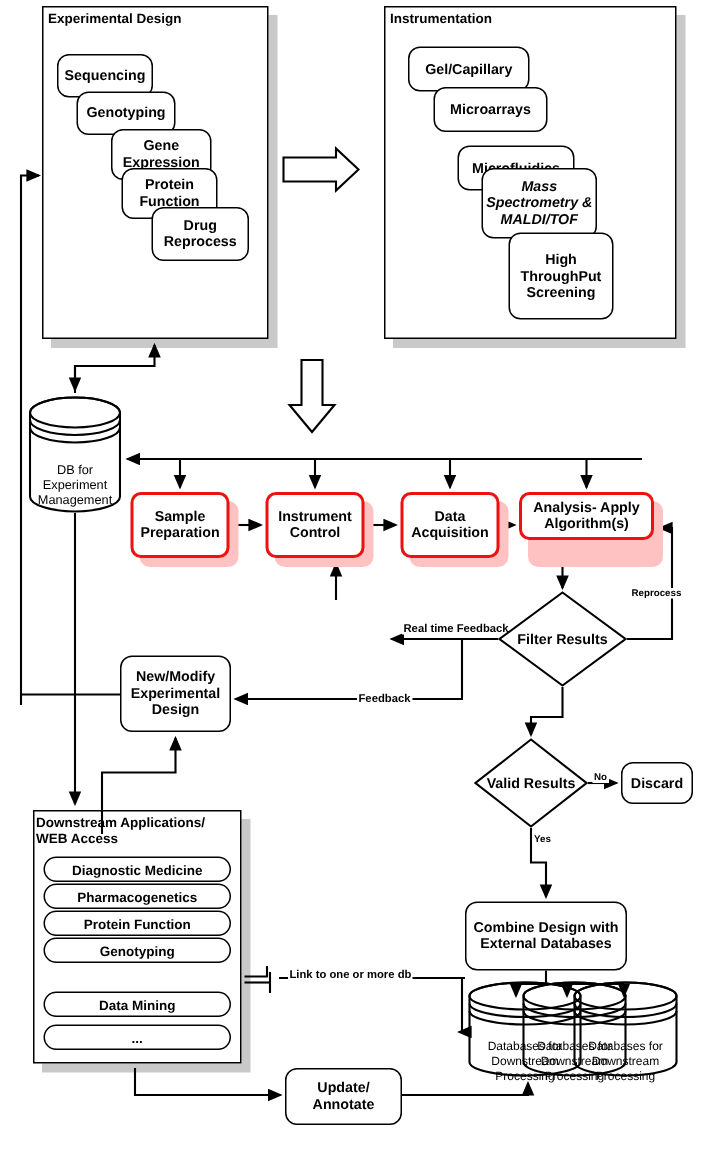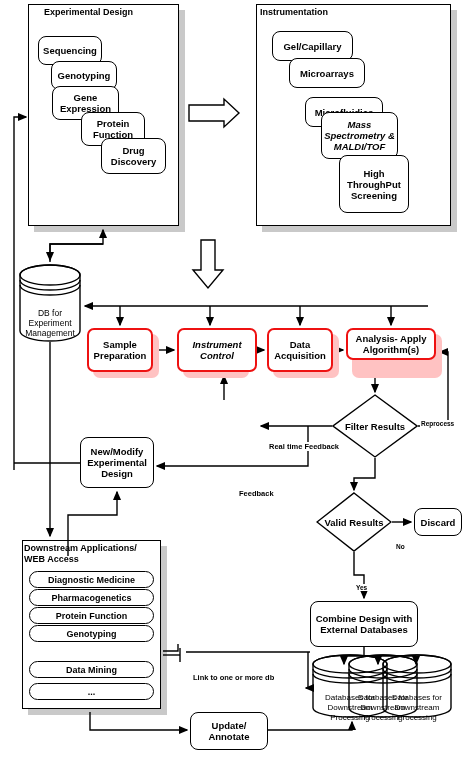--- a/index.html
+++ b/index.html
@@ -13,21 +13,21 @@
   .panel-shadow{position:absolute;background:#c9c9c9;}
   .panel-title{position:absolute;font-weight:bold;font-size:9px;letter-spacing:0px;}
   .rbox{border:2.2px solid #ee1111;border-radius:7px;background:#fff;
         font-weight:bold;font-size:9.5px;line-height:11px;z-index:3;}
   .rshadow{position:absolute;background:#ffc2c2;border-radius:7px;z-index:2;}
   .obox{border:1.4px solid #000;border-radius:8px;background:#fff;
         font-weight:bold;font-size:9.5px;line-height:11px;}
   .pill{border:1.2px solid #000;border-radius:9px;background:#fff;
         font-weight:bold;font-size:9px;line-height:10px;}
   .edge-label{position:absolute;font-size:7.5px;font-weight:bold;background:#fff;
-              padding:0 1px;white-space:nowrap;margin-top:28px;}
+              padding:0 1px;white-space:nowrap;}
   .edge-label.small{font-size:6.5px;}
   .diamond-wrap{position:absolute;}
   .diamond-txt{position:absolute;left:0;top:0;width:100%;height:100%;
                display:flex;flex-direction:column;align-items:center;justify-content:center;
                font-weight:bold;font-size:9.5px;line-height:11px;text-align:center;}
   .cyl{position:absolute;}
   .cyl-txt{position:absolute;left:0;top:0;width:100%;height:100%;
            display:flex;flex-direction:column;align-items:center;justify-content:center;
            font-size:8.5px;line-height:10px;text-align:center;}
   .stack-card{position:absolute;display:flex;align-items:center;justify-content:center;
@@ -38,27 +38,27 @@
 </style>
 </head>
 <body>
 
 <div id="stage">
 
   <div class="panel-shadow" style="left:34px;top:10px;width:151px;height:222px;"></div>
   <div class="panel-shadow" style="left:262px;top:10px;width:195px;height:222px;"></div>
 
   <div class="node panel" style="left:28px;top:4px;width:151px;height:222px;"></div>
-  <div class="panel-title" style="left:32px;top:7px;margin-left:12px;">Experimental Design</div>
+  <div class="panel-title" style="left:32px;top:7px;">Experimental Design</div>
 
   <div class="stack-card" style="left:38px;top:36px;width:62px;height:27px;">Sequencing</div>
   <div class="stack-card" style="left:51px;top:61px;width:64px;height:27px;">Genotyping</div>
-  <div class="stack-card" style="left:52px;top:86px;width:65px;height:32px;">Gene Expression</div>
+  <div class="stack-card" style="left:74px;top:86px;width:65px;height:32px;">Gene Expression</div>
   <div class="stack-card" style="left:81px;top:112px;width:62px;height:32px;">Protein Function</div>
-  <div class="stack-card" style="left:101px;top:138px;width:63px;height:34px;">Drug Discovery</div>
+  <div class="stack-card" style="left:101px;top:138px;width:63px;height:34px;">Drug Reprocess</div>
 
   <div class="node panel" style="left:256px;top:4px;width:195px;height:222px;"></div>
   <div class="panel-title" style="left:260px;top:7px;">Instrumentation</div>
 
   <div class="stack-card" style="left:272px;top:31px;width:79px;height:28px;">Gel/Capillary</div>
   <div class="stack-card" style="left:289px;top:58px;width:74px;height:28px;">Microarrays</div>
   <div class="stack-card" style="left:305px;top:85px;width:76px;height:28px;margin-top:12px;">Microfluidics</div>
   <div class="stack-card" style="left:321px;top:112px;width:75px;height:45px;font-style:italic;">Mass Spectrometry &amp; MALDI/TOF</div>
   <div class="stack-card" style="left:339px;top:155px;width:68px;height:56px;">High ThroughPut Screening</div>
 
@@ -73,21 +73,21 @@
       <span>DB for Experiment Management</span>
     </div>
   </div>
 
   <div class="rshadow" style="left:93px;top:334px;width:66px;height:44px;"></div>
   <div class="rshadow" style="left:183px;top:334px;width:66px;height:44px;"></div>
   <div class="rshadow" style="left:273px;top:334px;width:66px;height:44px;"></div>
   <div class="rshadow" style="left:352px;top:334px;width:90px;height:44px;"></div>
 
   <div class="node rbox" style="left:87px;top:328px;width:66px;height:44px;padding:0 3px;">Sample Preparation</div>
-  <div class="node rbox" style="left:177px;top:328px;width:80px;height:44px;padding:0 3px;font-style:italic;">Instrument Control</div>
+  <div class="node rbox" style="left:177px;top:328px;width:66px;height:44px;padding:0 3px;">Instrument Control</div>
   <div class="node rbox" style="left:267px;top:328px;width:66px;height:44px;padding:0 3px;">Data Acquisition</div>
   <div class="node rbox" style="left:346px;top:328px;width:90px;height:32px;padding:0 3px;">Analysis- Apply Algorithm(s)</div>
 
 
   <div class="node obox" style="left:80px;top:437px;width:74px;height:51px;padding:0 3px;">New/Modify Experimental Design</div>
 
   <div class="diamond-wrap" style="left:332px;top:394px;width:86px;height:64px;">
     <svg width="86" height="64" viewBox="0 0 86 64">
       <polygon class="ln" points="43,1 85,32 43,63 1,32" fill="#fff"></polygon>
     </svg>

